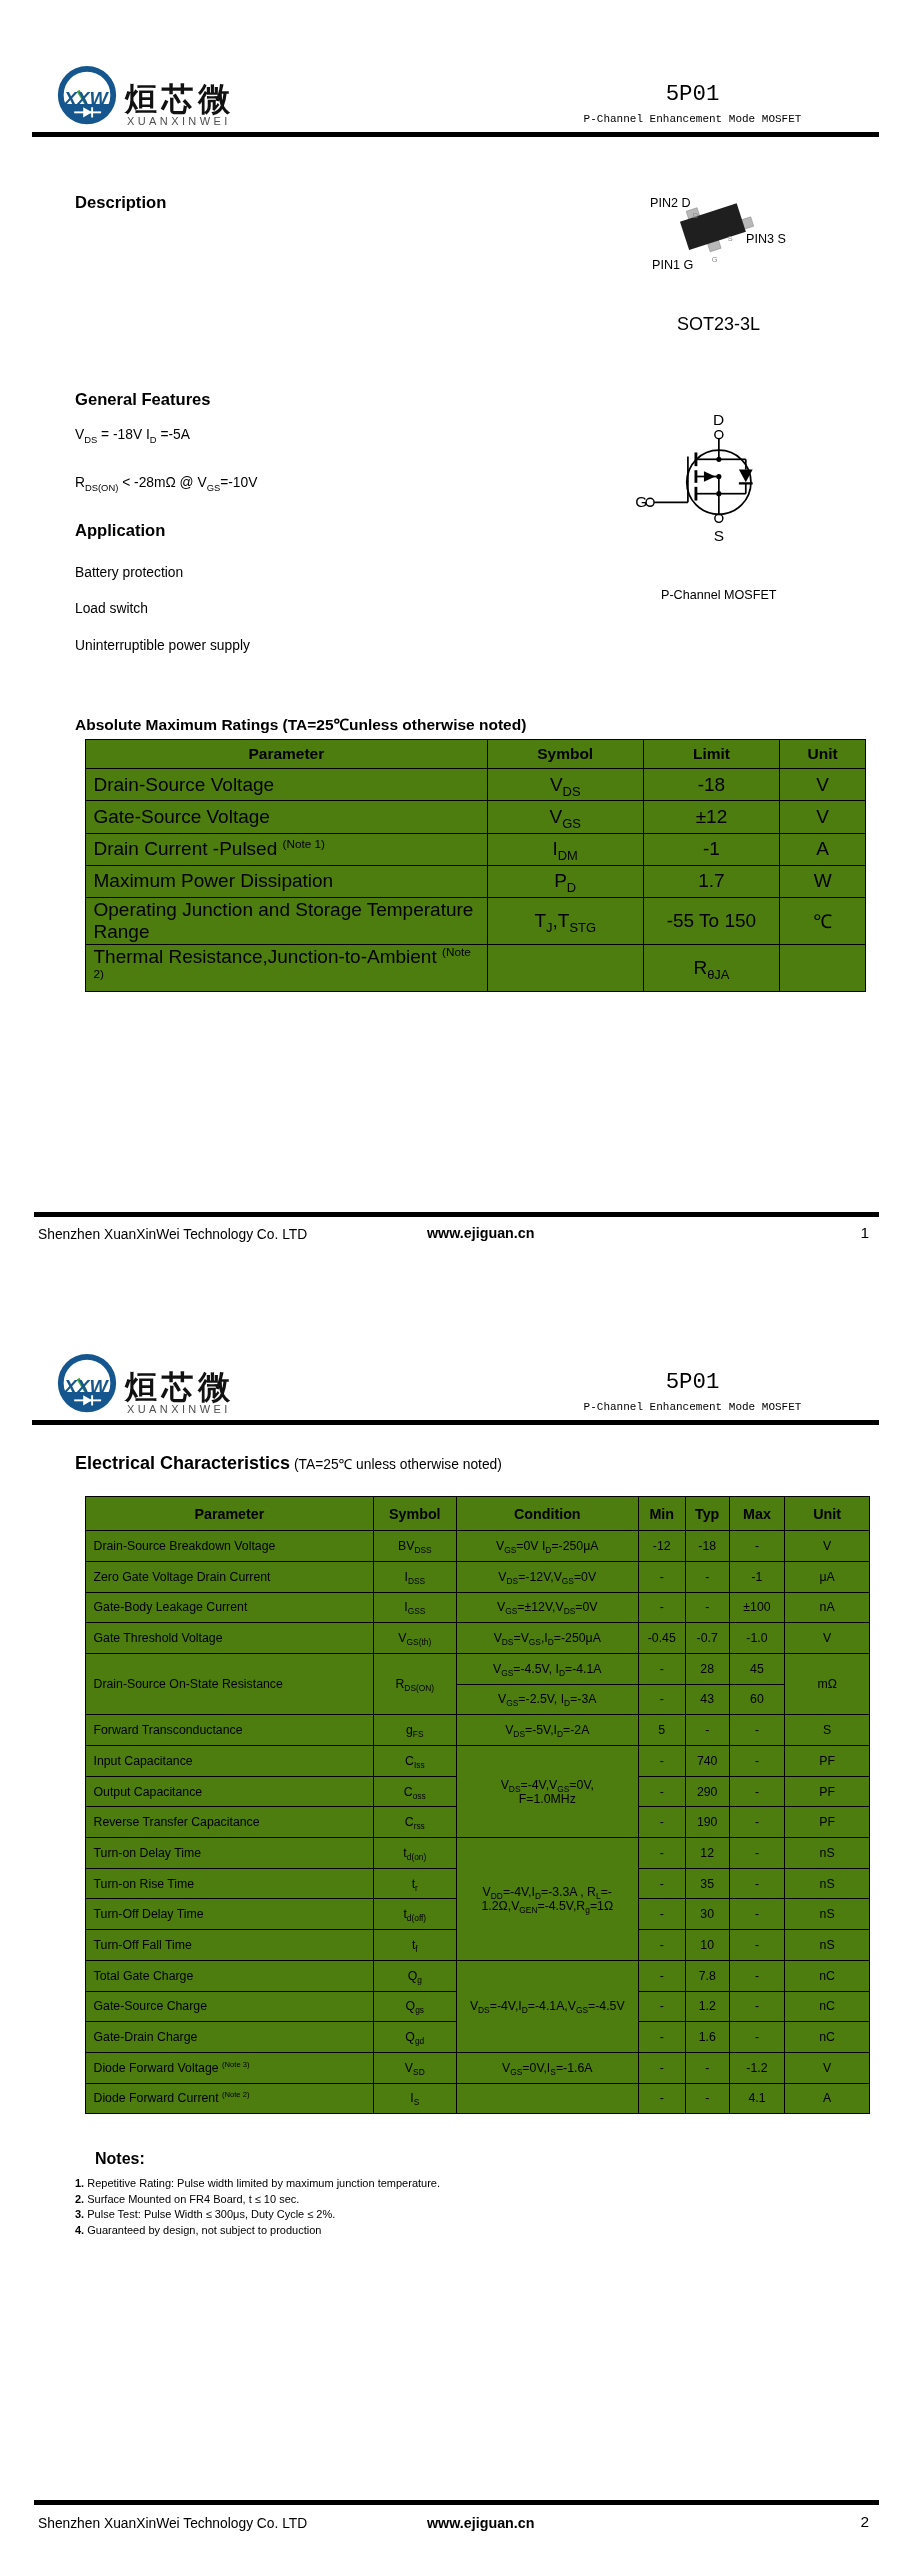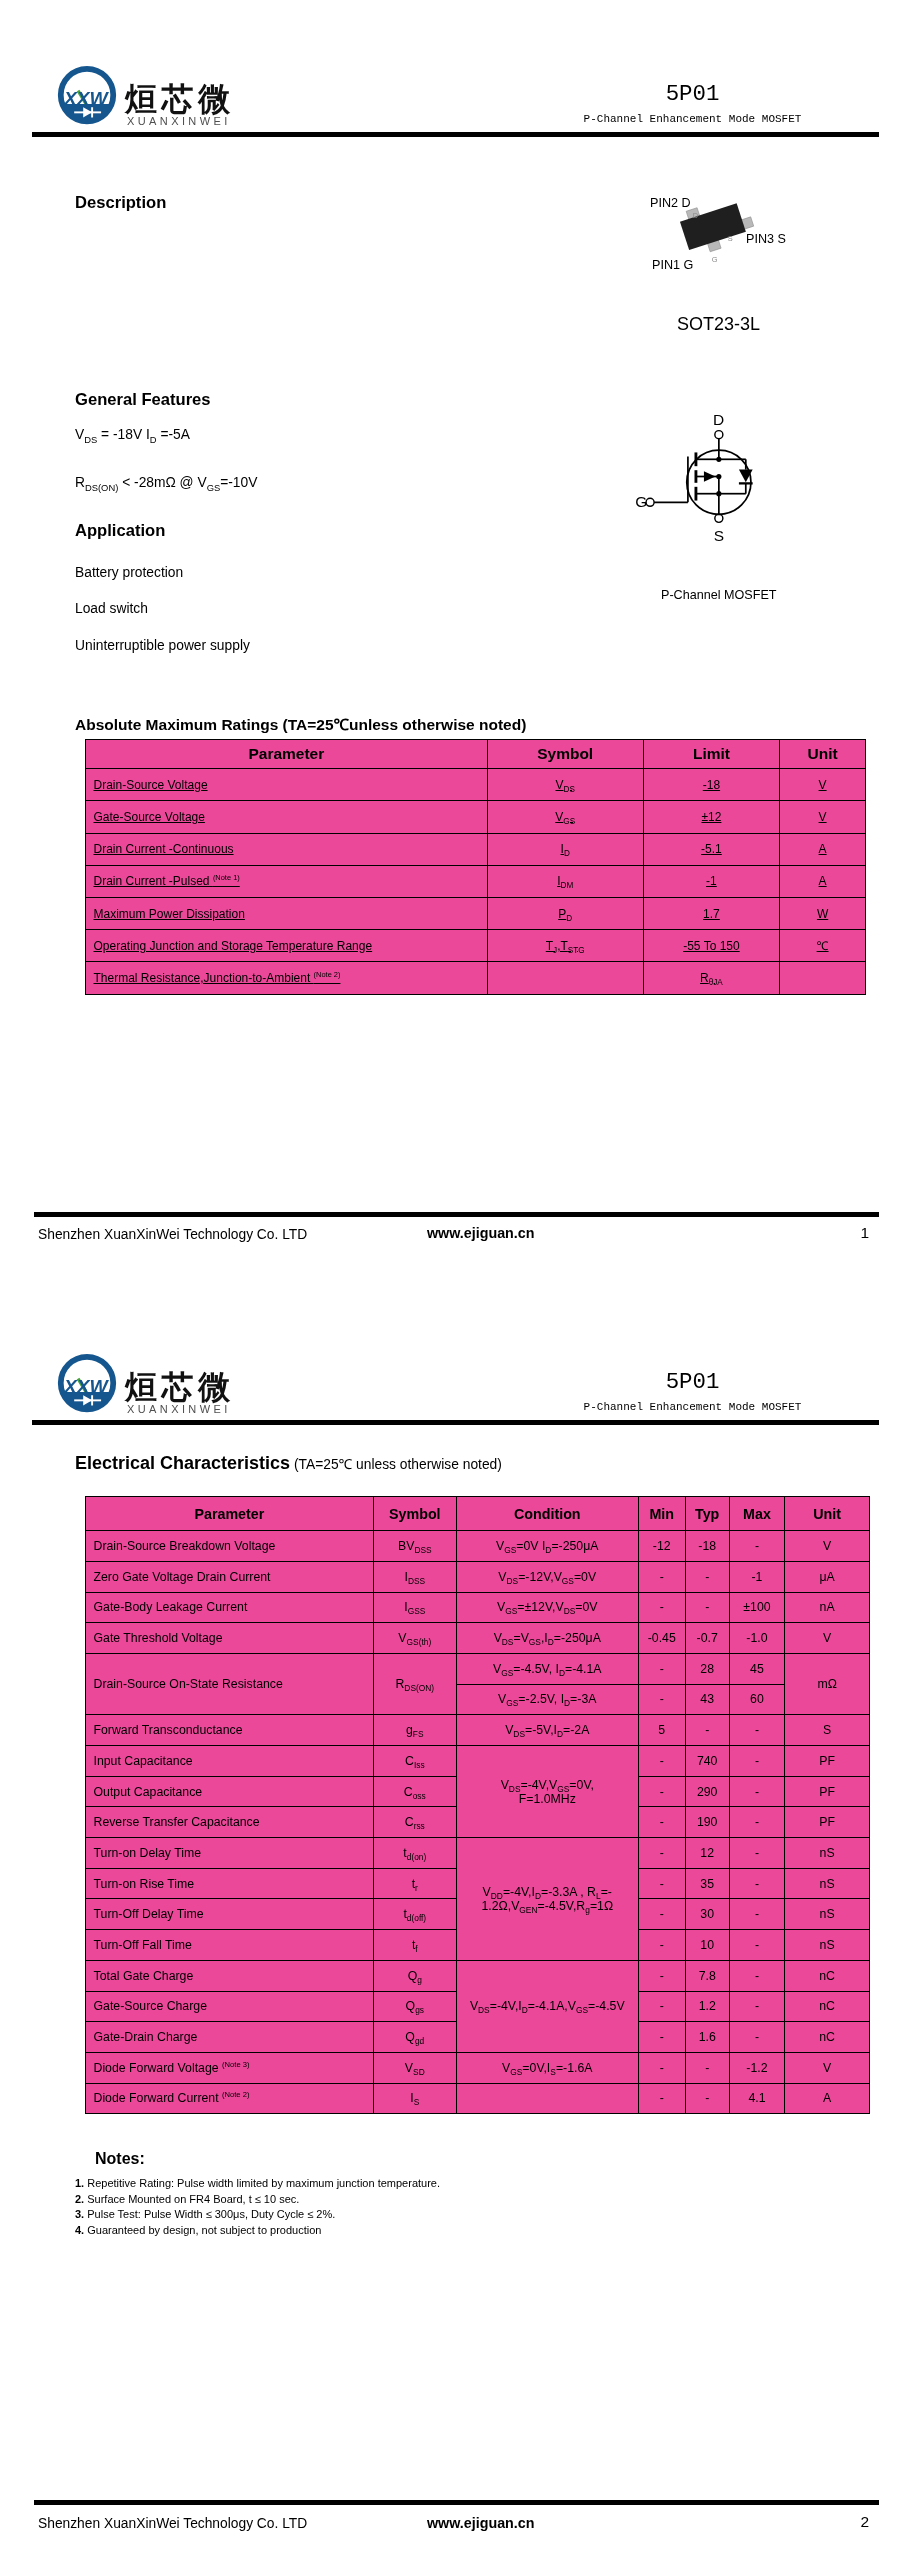--- a/index.html
+++ b/index.html
@@ -22,27 +22,27 @@
   .desc{position:absolute;left:75px;top:220px;width:390px;line-height:33px;text-indent:55px;font-size:13.8px;}
   .feat{position:absolute;left:75px;font-size:13.8px;}
   .appitem{position:absolute;left:75px;font-size:13.8px;}
 
   
   .pinlbl{position:absolute;font-size:12.6px;}
   .pkg-cap{position:absolute;left:677px;top:314px;font-size:18px;}
   .sym-cap{position:absolute;left:661px;top:548px;font-size:12.6px;margin-top:40px;}
 
   
-  table.ds{border-collapse:collapse;table-layout:fixed;position:absolute;border:1.7px solid #000;background:#ec4899;}
+  table.ds{border-collapse:collapse;table-layout:fixed;position:absolute;border:1.7px solid #000;background:#4d7c0f;}
   .ds th,.ds td{border:1.1px solid #000;text-align:center;vertical-align:middle;padding:1.1px 2.9px;overflow:hidden;}
   .ds thead th{font-weight:bold;border-bottom:1.7px solid #000;}
   td.cl{text-align:left;padding-left:7.5px;}
   .abs-t{left:85px;top:739px;width:781px;}
   .abs-t th{font-size:15.5px;height:26px;}
-  .abs-t td{font-size:12px;height:29px;text-decoration:underline;}
+  .abs-t td{font-size:19px;height:29px;}
   .abs-t .c1{width:51.5%}.abs-t .c2{width:20%}.abs-t .c3{width:17.5%}.abs-t .c4{width:11%}
   .elec-t{left:85px;top:208px;width:785px;}
   .elec-t th{font-size:14.3px;height:31px;}
   .elec-t td{font-size:12.3px;height:27.5px;}
   .elec-t .c1{width:36.7%}.elec-t .c2{width:10.6%}.elec-t .c3{width:23.2%}
   .elec-t .c4{width:6%}.elec-t .c5{width:5.6%}.elec-t .c6{width:7.1%}.elec-t .c7{width:10.8%}
 
   sub{font-size:68%;line-height:0;}
   sup{font-size:62%;line-height:0;vertical-align:super;}
 
@@ -166,26 +166,20 @@
           <td>-18</td>
           <td>V</td>
         </tr>
         <tr>
           <td class="cl">Gate-Source Voltage</td>
           <td>V<sub>GS</sub></td>
           <td>±12</td>
           <td>V</td>
         </tr>
         <tr>
-          <td class="cl">Drain Current -Continuous</td>
-          <td>I<sub>D</sub></td>
-          <td>-5.1</td>
-          <td>A</td>
-        </tr>
-        <tr>
           <td class="cl">Drain Current -Pulsed <sup>(Note 1)</sup></td>
           <td>I<sub>DM</sub></td>
           <td>-1</td>
           <td>A</td>
         </tr>
         <tr>
           <td class="cl">Maximum Power Dissipation</td>
           <td>P<sub>D</sub></td>
           <td>1.7</td>
           <td>W</td>

